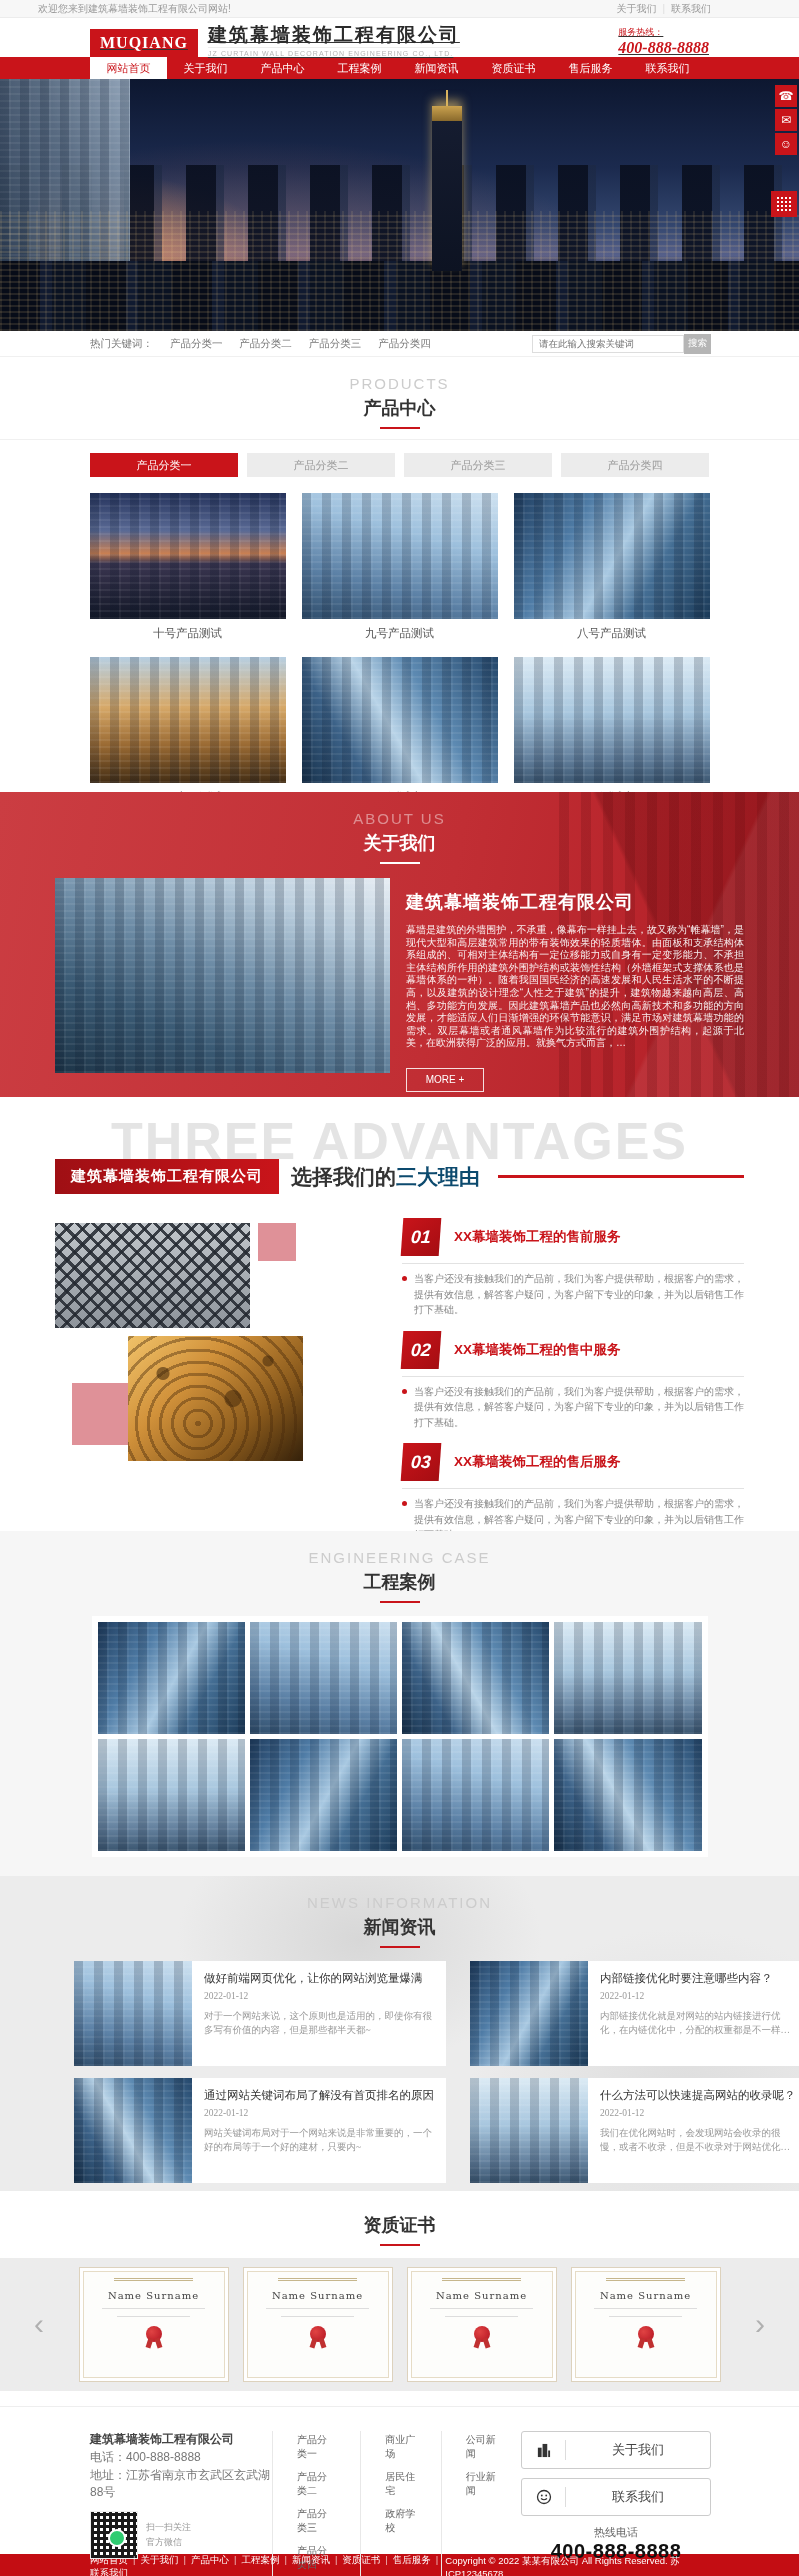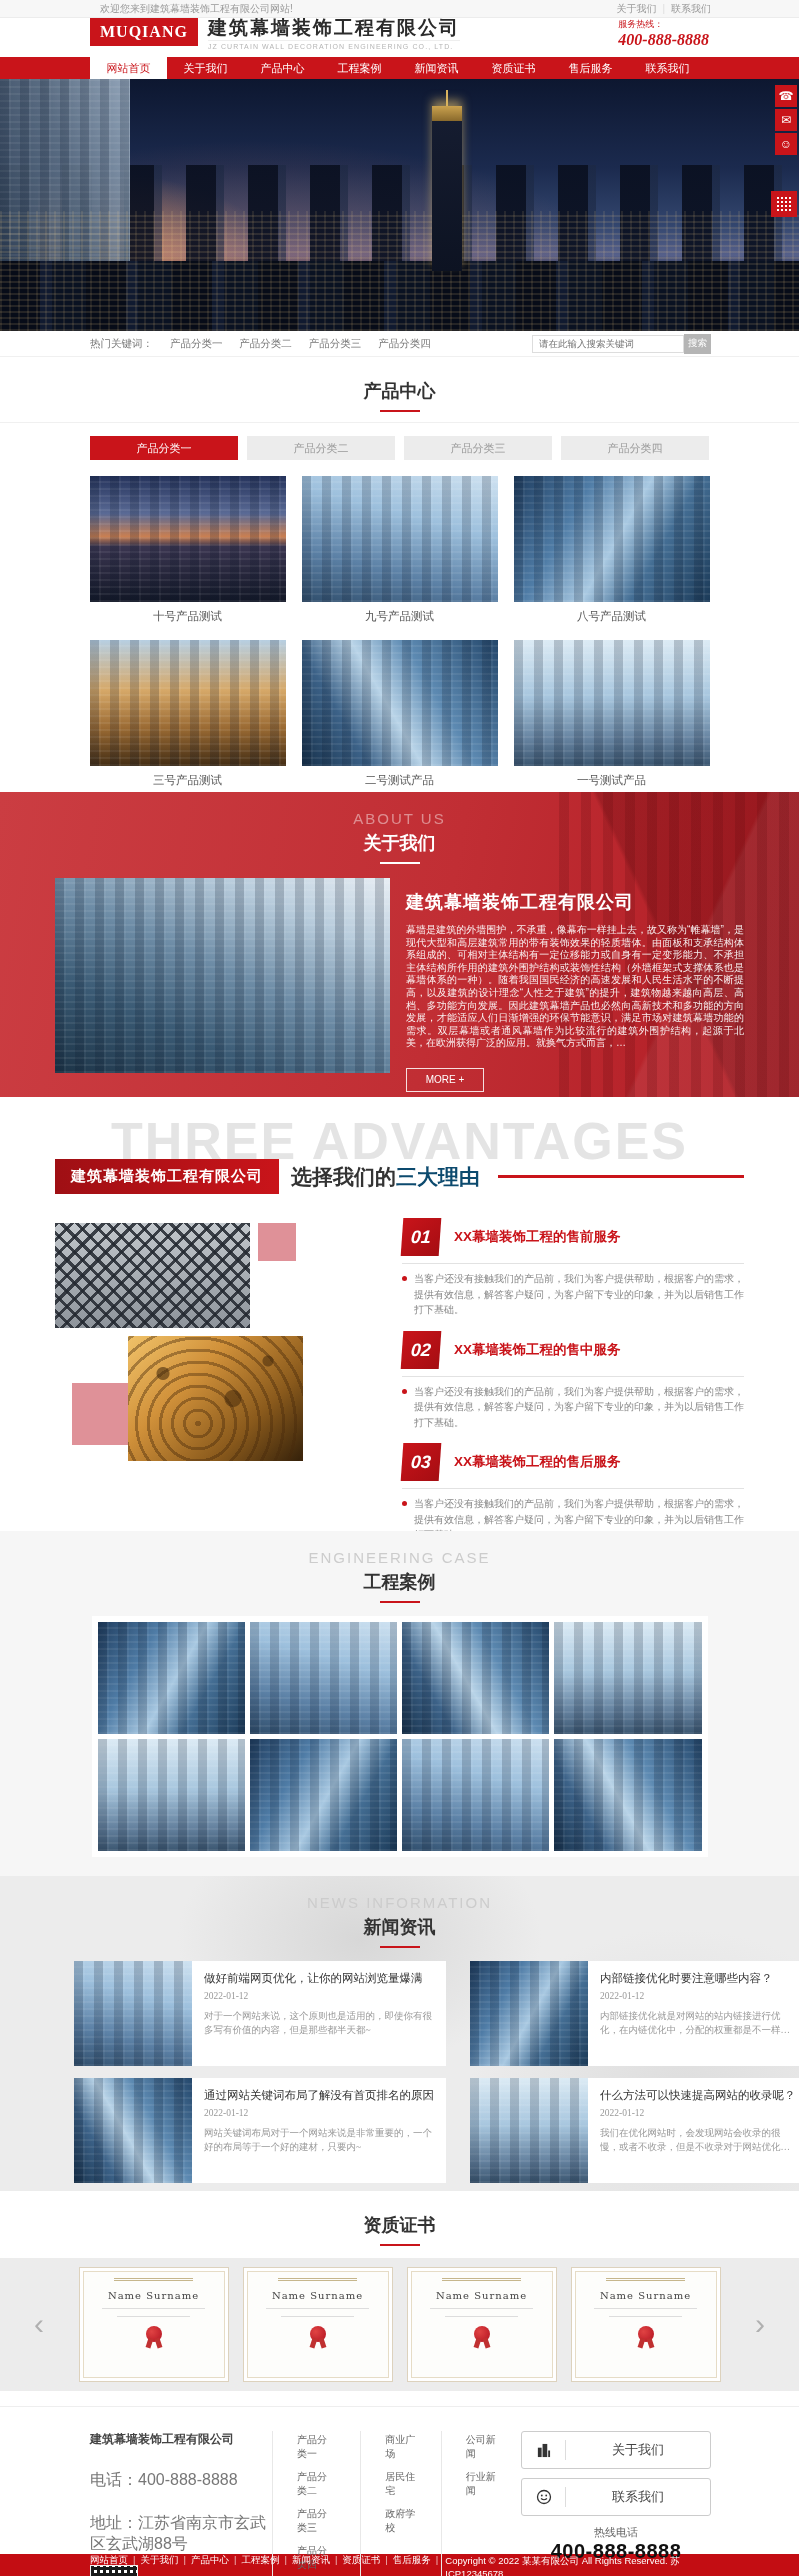--- a/index.html
+++ b/index.html
@@ -1,24 +1,24 @@
 <!DOCTYPE html>
 <html><head>
 <meta charset="utf-8">
 <style>
 * { box-sizing:border-box; margin:0; padding:0; }
 html,body { width:799px; }
 body { font-family:"Liberation Sans","DejaVu Sans",sans-serif; color:#333; background:#fff; overflow-x:hidden; }
 
 
-.topbar { height:18px; background:#f7f7f7; border-bottom:1px solid #ececec; display:flex; align-items:center; justify-content:space-between; padding:0 88px 0 100px; font-size:10px; color:#999; }
+.topbar { height:18px; background:#f7f7f7; border-bottom:1px solid #ececec; display:flex; align-items:center; justify-content:space-between; padding:0 88px 0 38px; font-size:10px; color:#999; }
 .topbar .sep { color:#ddd; margin:0 6px; }
 
 
-.header { height:39px; display:flex; align-items:flex-start; padding:0 90px; background:#fff; }
+.header { height:39px; display:flex; align-items:flex-end; padding:0 90px; background:#fff;text-decoration:underline; }
 .logo-box { background:#c9141a; color:#fff; font-family:"Liberation Serif","DejaVu Serif",serif; font-weight:bold; font-size:16px; letter-spacing:1px; padding:6px 10px; line-height:1; }
 .company-block { margin-left:10px; }
 .company-name { font-size:19px; font-weight:bold; color:#2b2b2b; letter-spacing:2px; line-height:1.05; }
 .company-en { font-size:7px; color:#b5b5b5; letter-spacing:1.1px; border-top:1px solid #eee; margin-top:2px; padding-top:2px; white-space:nowrap; }
 .hotline { margin-left:auto; }
 .hotline-label { font-size:9px; color:#c9141a; }
 .hotline-num { font-size:16px; font-weight:bold; font-style:italic; color:#c9141a; font-family:"Liberation Serif","DejaVu Serif",serif; }
 
 
 .nav { height:22px; background:#c9141a; display:flex; padding:0 90px; }
@@ -168,21 +168,21 @@
 .cert-seal::after { right:1px; transform:rotate(-18deg); }
 .cert-arrow { position:absolute; top:50%; transform:translateY(-55%); font-size:30px; color:#b0b0b0; cursor:pointer; line-height:1; }
 .cert-arrow.prev { left:34px; }
 .cert-arrow.next { right:34px; }
 
 
 .footer { height:148px; background:#fff; border-top:1px solid #eee; }
 .footer-inner { display:flex; padding:24px 88px 0 90px; }
 .f-col1 { width:182px; flex:none; }
 .f-company { font-size:12px; font-weight:bold; color:#444; }
-.f-line { font-size:16px; color:#777; margin-top:22px; }
+.f-line { font-size:12px; color:#777; margin-top:1px; }
 .f-qr-row { display:flex; align-items:center; margin-top:10px; }
 .f-qr { width:48px; height:48px; background:#fff; border:1px solid #eee; background-image:
  repeating-linear-gradient(0deg,#1a1a1a 0 3px,transparent 3px 6px),
  repeating-linear-gradient(90deg,#1a1a1a 0 3px,transparent 3px 6px); position:relative; flex:none; }
 .f-qr::after { content:""; position:absolute; left:17px; top:17px; width:14px; height:14px; border-radius:50%; background:#2fcc71; border:2px solid #fff; }
 .f-qr-caption { margin-left:8px; font-size:9px; color:#999; line-height:15px; }
 .f-col { padding:2px 24px 0; border-left:1px solid #e8e8e8; font-size:10px; color:#666; }
 .f-col .f-link { margin-bottom:9px; cursor:pointer; }
 .f-right { margin-left:auto; width:190px; flex:none; }
 .f-btn { height:38px; border:1px solid #ccc; border-radius:3px; display:flex; align-items:center; margin-bottom:9px; background:#fff; cursor:pointer; width:100%; }
@@ -255,20 +255,21 @@
     <span>产品分类四</span>
   </span>
   <span class="search-box">
     <input class="search-input" placeholder="请在此输入搜索关键词" style="">
     <button class="search-btn">搜索</button>
   </span>
 </div>
 
 <div class="products">
   <div class="sec-head">
+    <div class="sec-en">PRODUCTS</div>
     <div class="sec-cn">产品中心</div>
     <div class="sec-line"></div>
   </div>
   <div class="prod-divider"></div>
   <div class="tabs">
     <div class="tab active">产品分类一</div>
     <div class="tab">产品分类二</div>
     <div class="tab">产品分类三</div>
     <div class="tab">产品分类四</div>
   </div>

